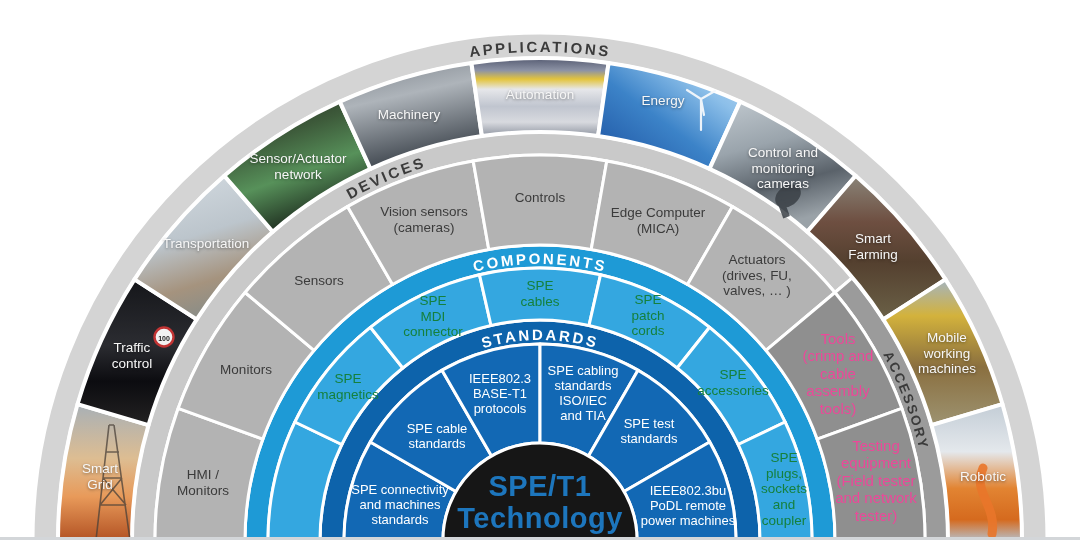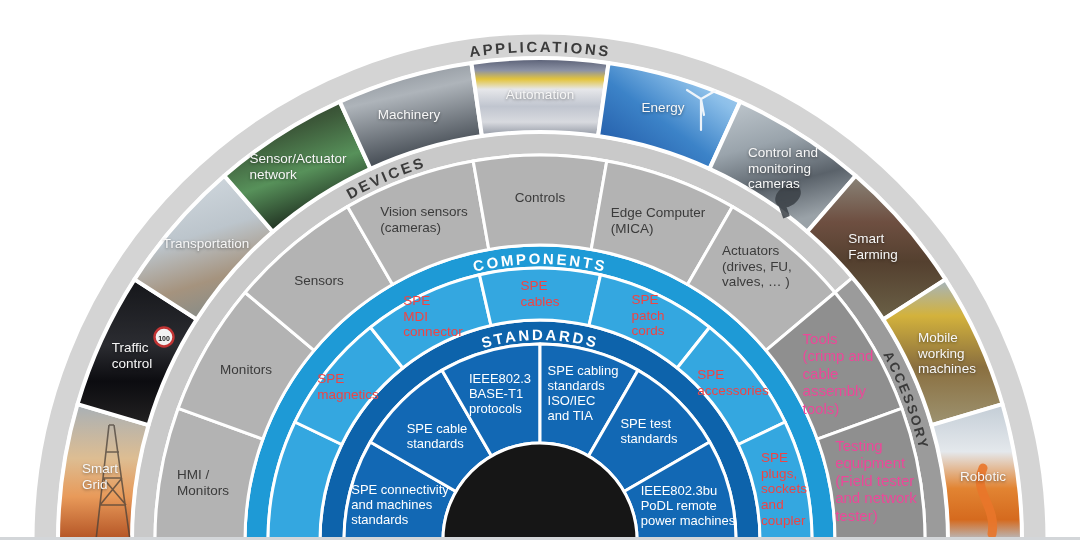--- a/index.html
+++ b/index.html
@@ -3,28 +3,28 @@
 <meta charset="utf-8">
 <style>
   html,body{margin:0;padding:0;background:#fff;}
   .stage{
     position:relative;width:1080px;height:540px;overflow:hidden;background:#fff;
     font-family:"Liberation Sans",sans-serif;
   }
   .stage svg{position:absolute;left:0;top:0;}
   .lbl{
     position:absolute;transform:translate(-50%,-50%);
-    white-space:pre-line;
+    white-space:pre-line;text-align:center;
     font:13.5px/1.16 "Liberation Sans",sans-serif;
     pointer-events:none;
   }
   .lbl-photo{color:#f7f7f7;text-shadow:0 1px 3px rgba(0,0,0,.45);}
   .lbl-dev{color:#3b3b3b;}
   .lbl-acc{color:#ec4899;font-size:15px;}
-  .lbl-comp{color:#ef4444;}
+  .lbl-comp{color:#15803d;}
   .lbl-std{color:#ffffff;font-size:13px;}
   .lbl-center{
     color:#1d76bd;font-weight:bold;font-size:29px;line-height:1.12;
     letter-spacing:.5px;
   }
   .band-text{font:bold 15px "Liberation Sans",sans-serif;letter-spacing:2.5px;}
   .band-text-sm{font:bold 13.5px "Liberation Sans",sans-serif;letter-spacing:2px;}
   .baseline{position:absolute;left:0;bottom:0;width:1080px;height:3px;background:#d3d6d9;}
 </style>
 </head>
@@ -203,41 +203,41 @@
 
 <div class="lbl lbl-photo" style="left:100px;top:477px">Smart
 Grid</div>
 <div class="lbl lbl-photo" style="left:132px;top:356px">Traffic
 control</div>
 <div class="lbl lbl-photo" style="left:206px;top:244px">Transportation</div>
 <div class="lbl lbl-photo" style="left:298px;top:167px">Sensor/Actuator
 network</div>
 <div class="lbl lbl-photo" style="left:409px;top:115px">Machinery</div>
 <div class="lbl lbl-photo" style="left:540px;top:95px">Automation</div>
-<div class="lbl lbl-photo" style="left:663px;top:108px">Energy</div>
+<div class="lbl lbl-photo" style="left:663px;top:101px">Energy</div>
 <div class="lbl lbl-photo" style="left:783px;top:168px">Control and
 monitoring
 cameras</div>
 <div class="lbl lbl-photo" style="left:873px;top:247px">Smart
 Farming</div>
 <div class="lbl lbl-photo" style="left:947px;top:353px">Mobile
 working
 machines</div>
 <div class="lbl lbl-photo" style="left:983px;top:477px">Robotic</div>
 
 <div class="lbl lbl-dev" style="left:203px;top:483px">HMI /
 Monitors</div>
 <div class="lbl lbl-dev" style="left:246px;top:370px">Monitors</div>
 <div class="lbl lbl-dev" style="left:319px;top:281px">Sensors</div>
 <div class="lbl lbl-dev" style="left:424px;top:220px">Vision sensors
 (cameras)</div>
 <div class="lbl lbl-dev" style="left:540px;top:198px">Controls</div>
 <div class="lbl lbl-dev" style="left:658px;top:221px">Edge Computer
 (MICA)</div>
-<div class="lbl lbl-dev" style="left:757px;top:266px">Actuators
+<div class="lbl lbl-dev" style="left:757px;top:275px">Actuators
 (drives, FU,
 valves, … )</div>
 
 <div class="lbl lbl-acc" style="left:838px;top:373px">Tools
 (crimp and
 cable
 assembly
 tools)</div>
 <div class="lbl lbl-acc" style="left:876px;top:480px">Testing
 equipment
@@ -274,15 +274,17 @@
 <div class="lbl lbl-std" style="left:583px;top:393px">SPE cabling
 standards
 ISO/IEC
 and TIA</div>
 <div class="lbl lbl-std" style="left:649px;top:431px">SPE test
 standards</div>
 <div class="lbl lbl-std" style="left:688px;top:506px">IEEE802.3bu
 PoDL remote
 power machines</div>
 
+<div class="lbl lbl-center" style="left:540px;top:502px">SPE/T1
+Technology</div>
 
 <div class="baseline"></div>
 </div>
 
 </body></html>

